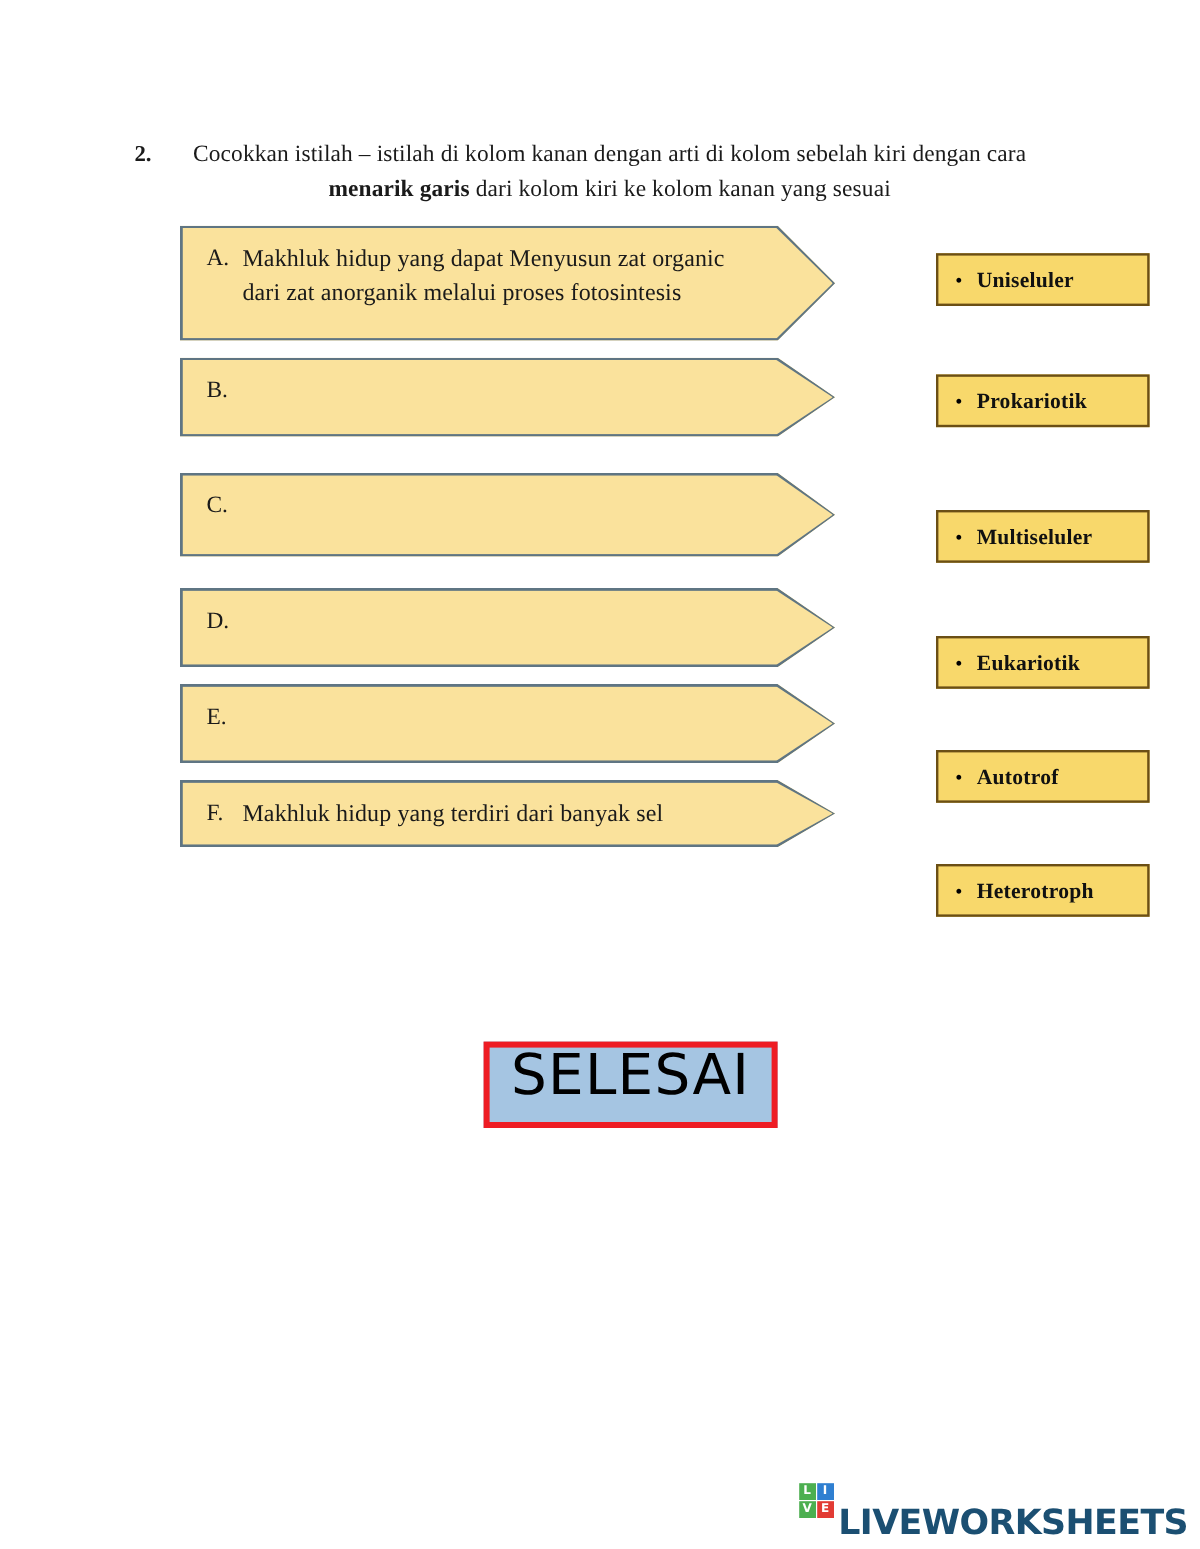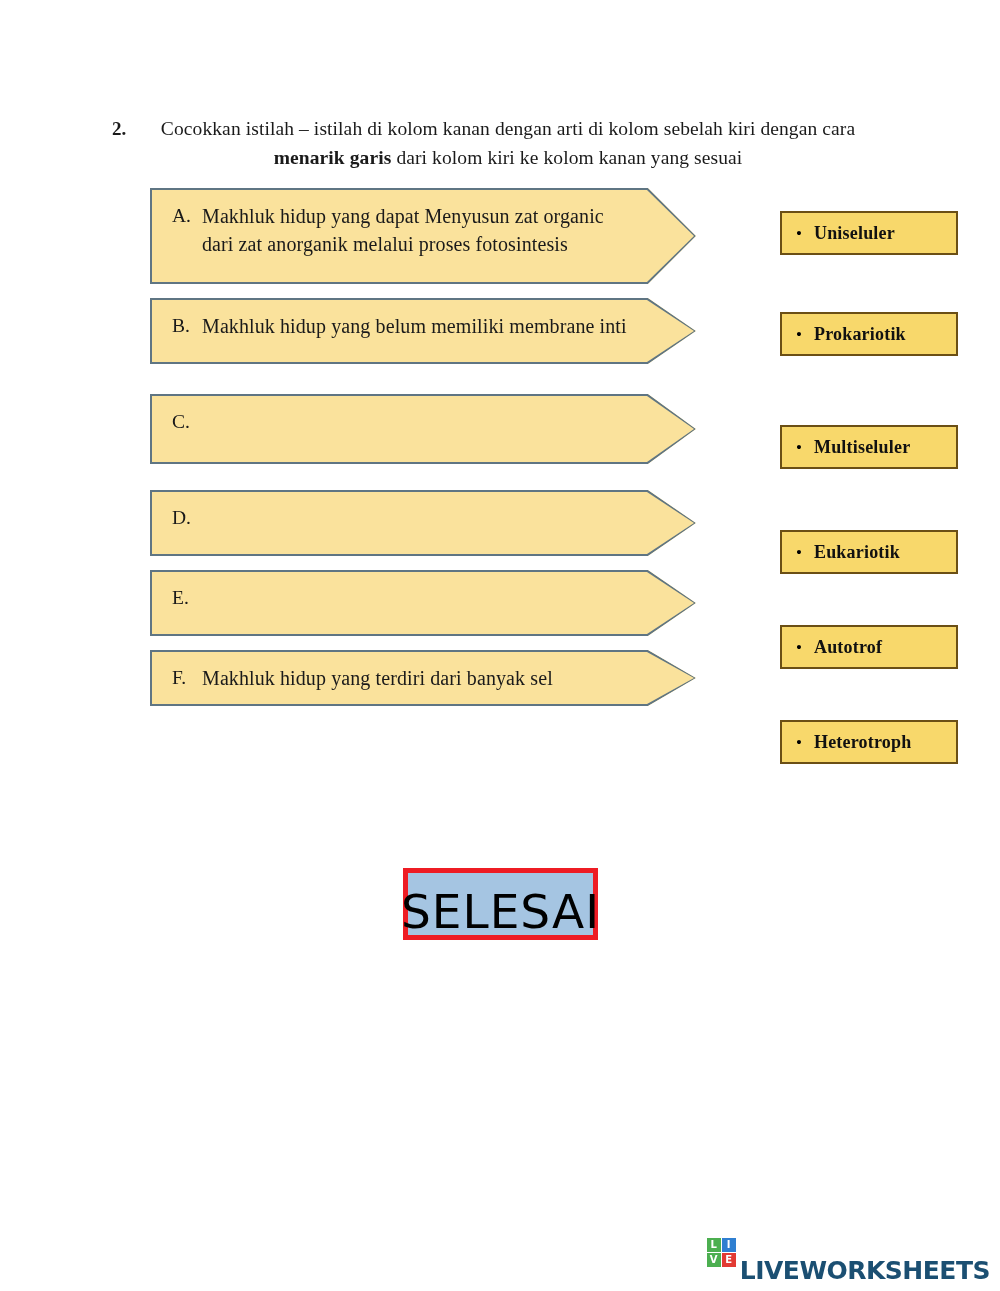--- a/index.html
+++ b/index.html
@@ -128,26 +128,26 @@
     font-weight: bold;
     letter-spacing: 0.2px;
     color: #111;
   }
 
   
   .selesai-btn {
     position: absolute;
     left: 403px;
     top: 868px;
-    width: 195px;
+    width: 245px;
     height: 72px;
     background: #a5c5e2;
     border: 5px solid #ee1c24;
     display: flex;
-    align-items: flex-end;
+    align-items: flex-start;
     justify-content: center;
   }
   .selesai-label {
     font-family: "DejaVu Sans", "Liberation Sans", sans-serif;
     font-size: 47px;
     letter-spacing: 1px;
     color: #000;
     line-height: 1;
   }
 
@@ -173,21 +173,21 @@
     align-items: center;
     justify-content: center;
     font-family: "DejaVu Sans", "Liberation Sans", sans-serif;
     font-size: 10px;
     font-weight: bold;
     color: #ffffff;
     line-height: 1;
   }
   .lw-wordmark {
     font-family: "DejaVu Sans", "Liberation Sans", sans-serif;
-    font-size: 25px;
+    font-size: 29px;
     font-weight: bold;
     color: #1b4f72;
     letter-spacing: -0.5px;
     line-height: 1;
     margin-top: 36px;
   }
 </style>
 </head>
 <body>
 
@@ -208,21 +208,20 @@
       </div>
     </div>
   </div>
 
   <div class="arrow-item" style="margin-bottom:30px;">
     <div class="arrow-shape">
       <div class="arrow-border" style="background: rgb(95, 117, 131);"></div>
       <div class="arrow-fill" style="background: rgb(250, 226, 156);"></div>
       <div class="arrow-content" style="min-height:66px;">
         <div class="arrow-letter">B.</div>
-        <div class="arrow-text">Makhluk hidup yang belum memiliki membrane inti</div>
       </div>
     </div>
   </div>
 
   <div class="arrow-item" style="margin-bottom:26px;">
     <div class="arrow-shape">
       <div class="arrow-border" style="background: rgb(95, 117, 131);"></div>
       <div class="arrow-fill" style="background: rgb(250, 226, 156);"></div>
       <div class="arrow-content" style="min-height:70px;">
         <div class="arrow-letter">C.</div>

